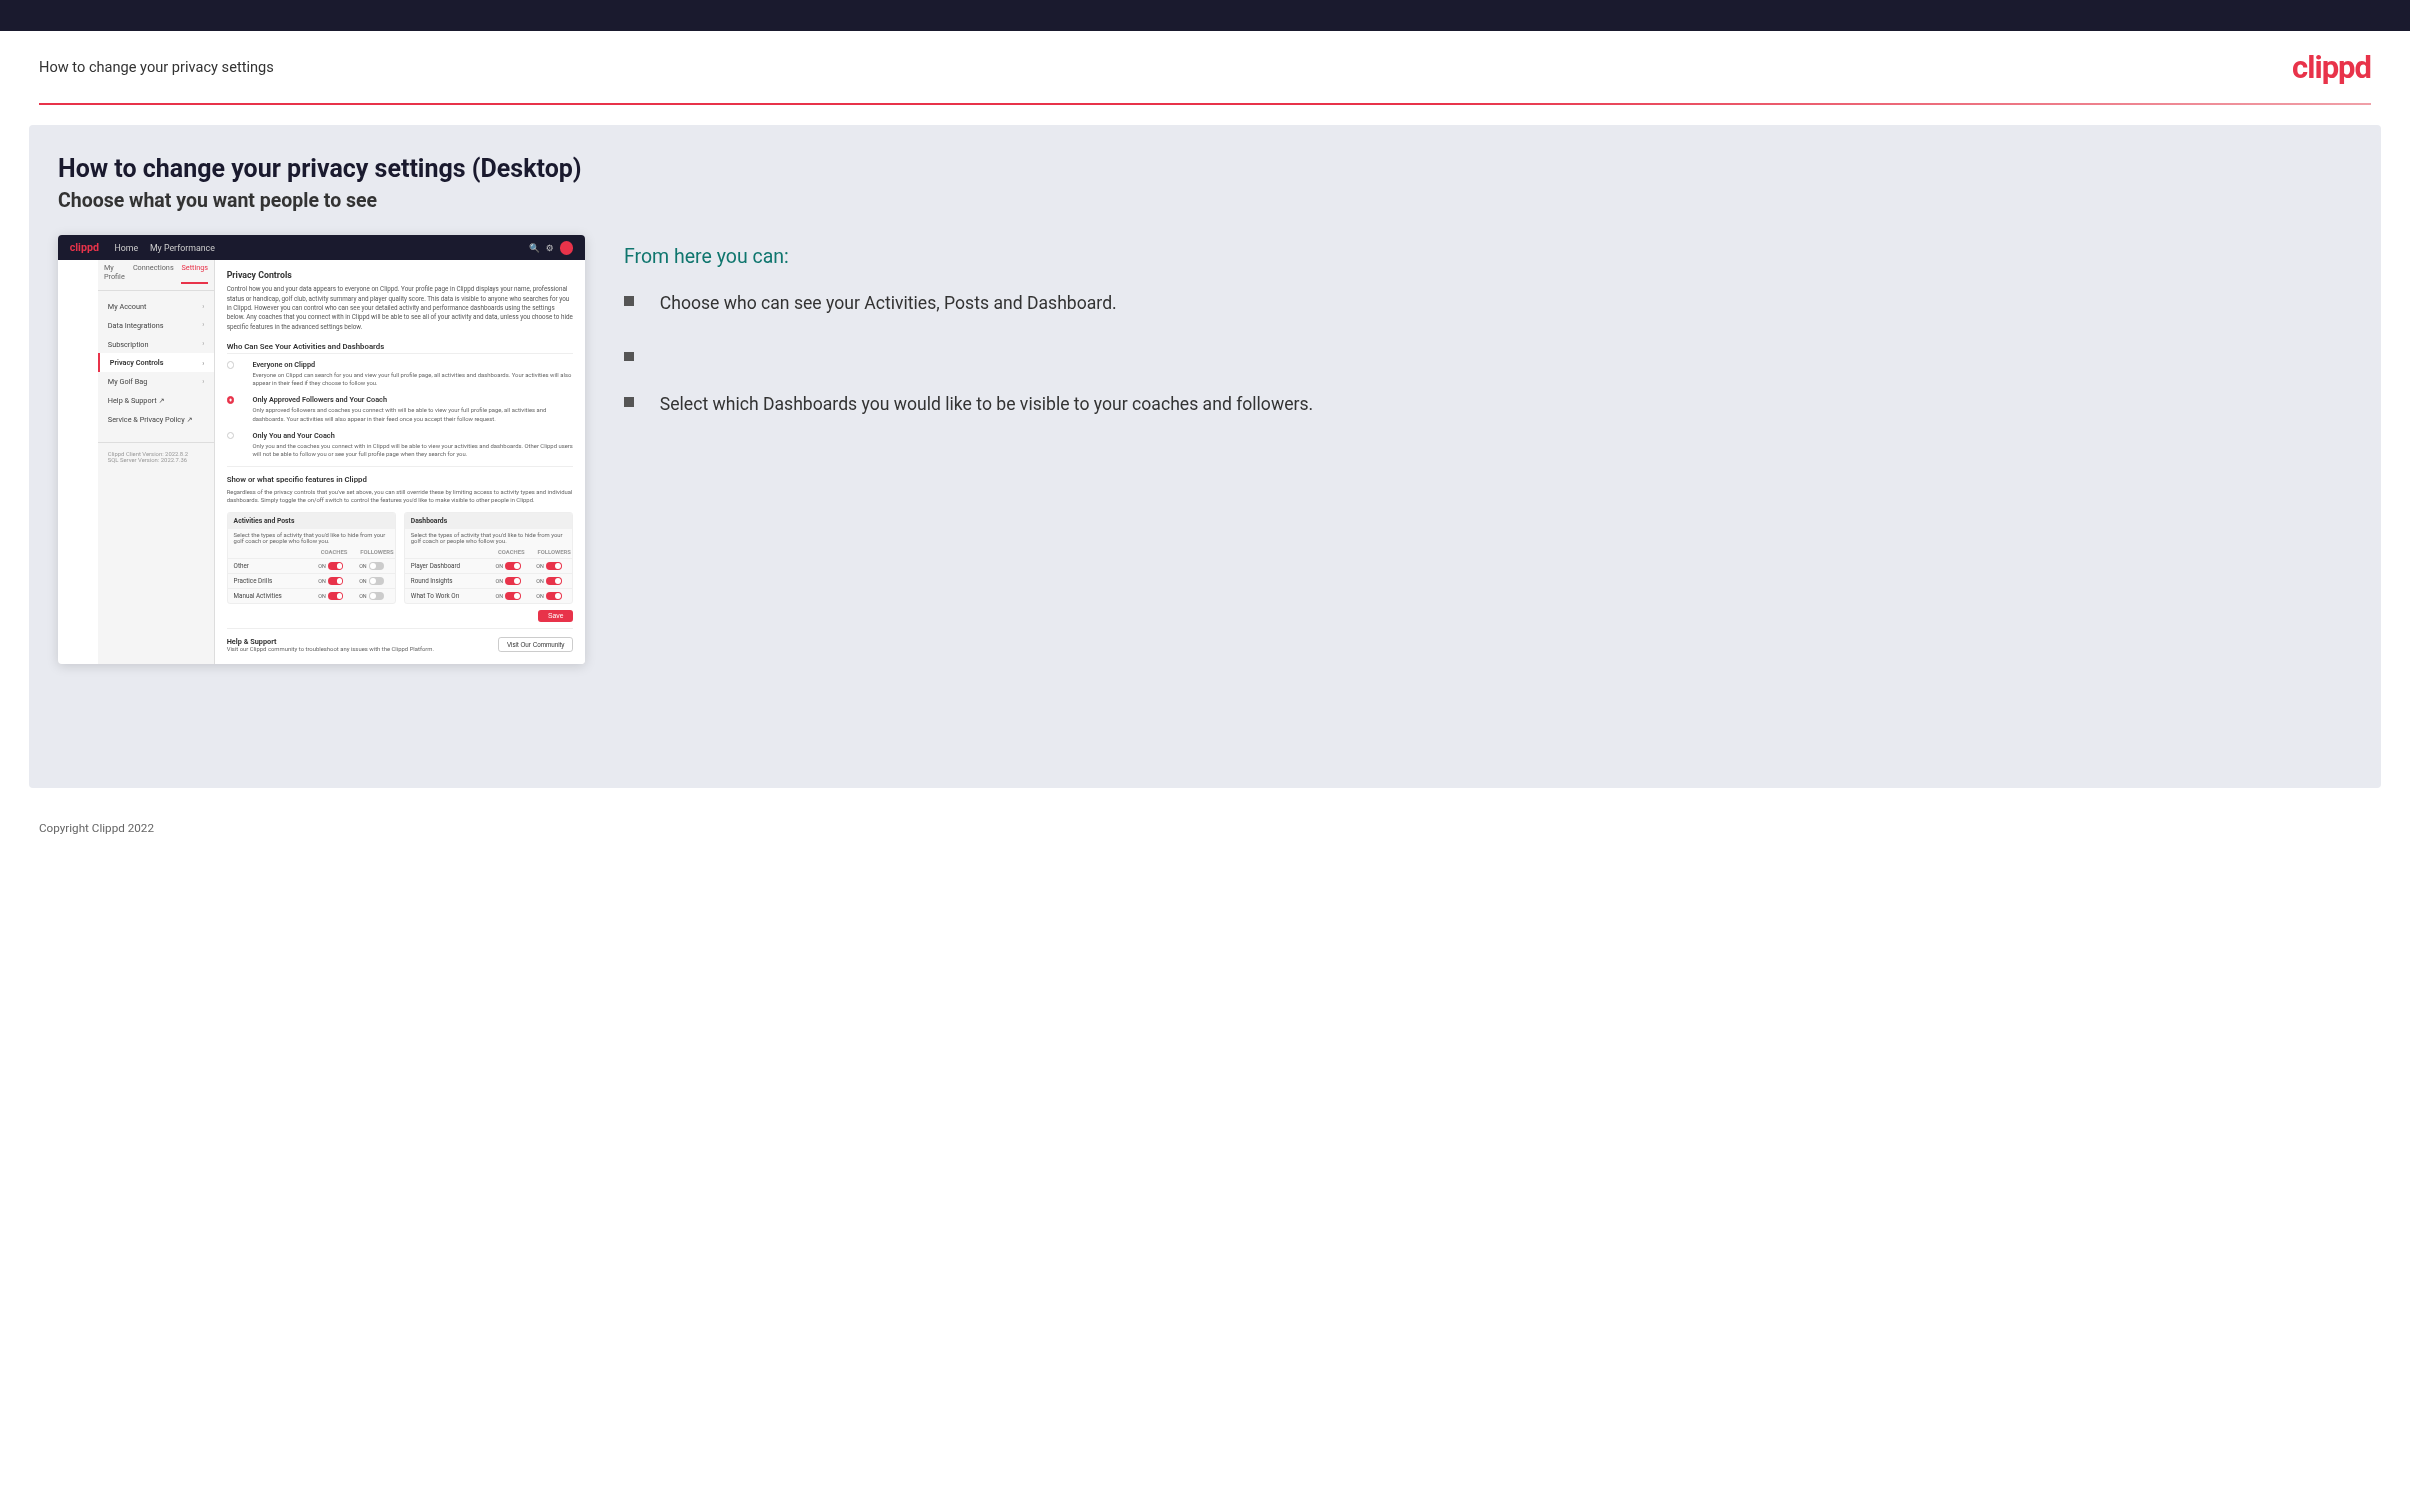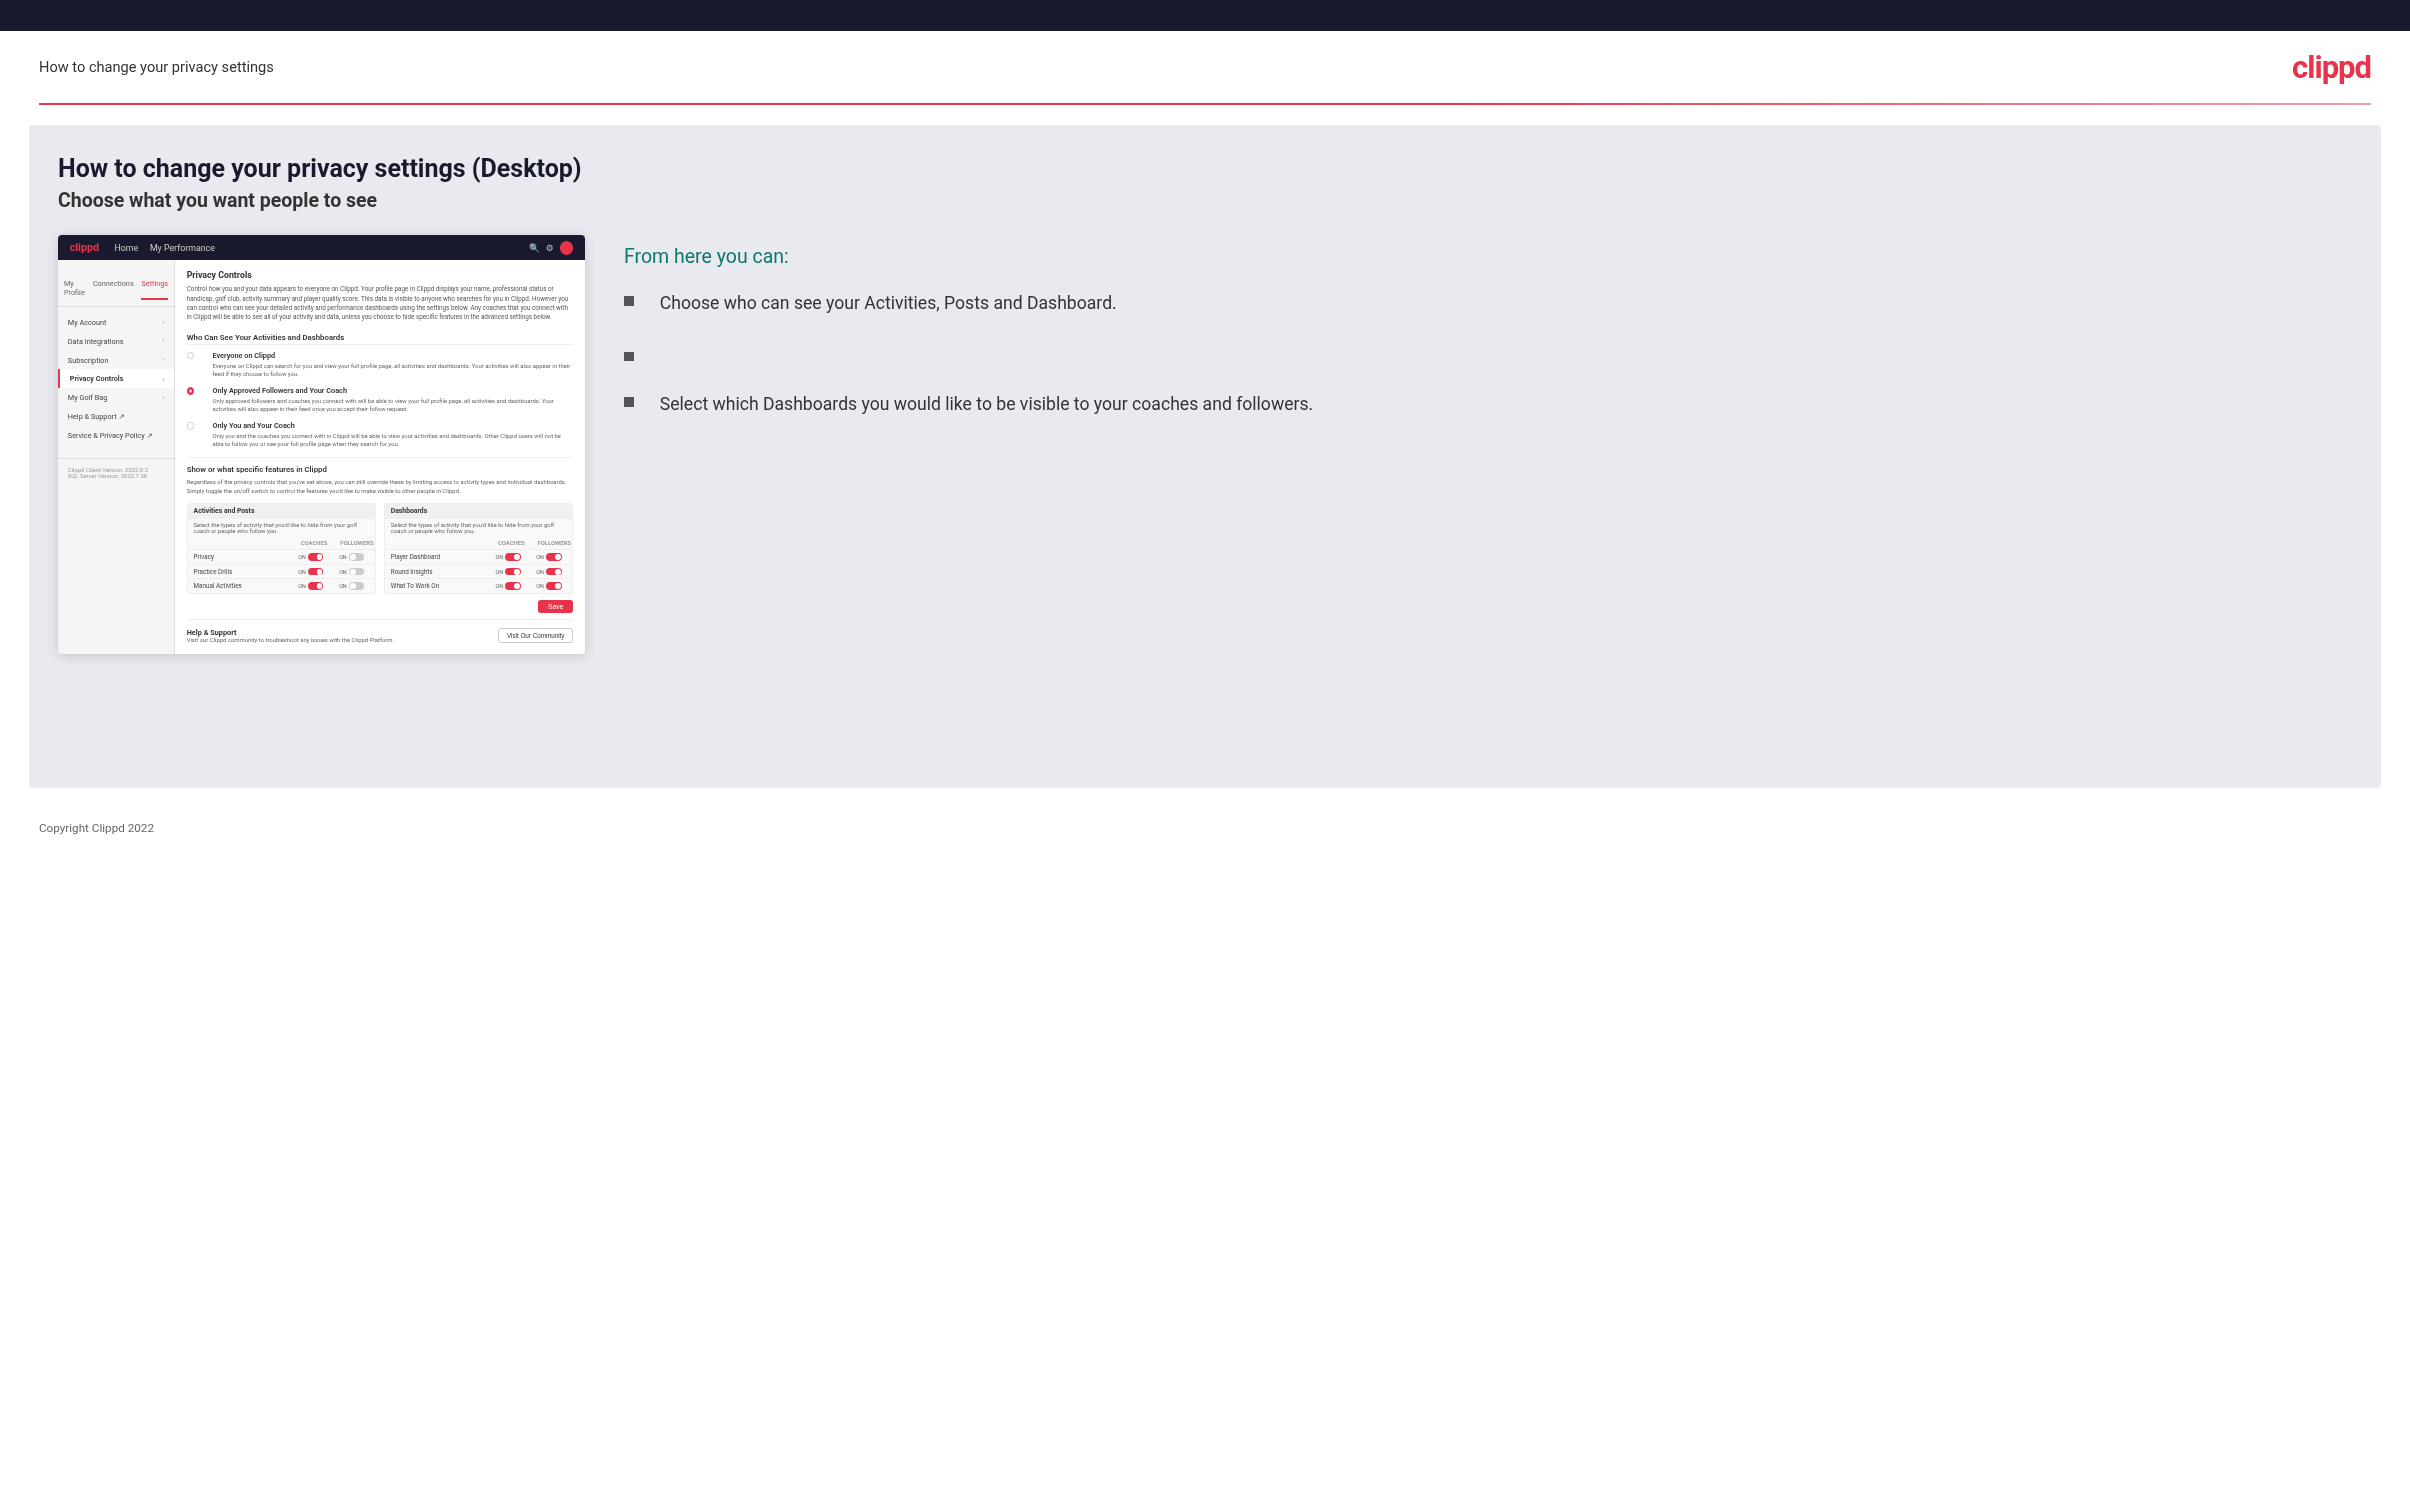--- a/index.html
+++ b/index.html
@@ -113,23 +113,24 @@
     }
 
     .mock-body {
       display: flex;
     }
 
     
     .mock-sidebar {
       width: 117px;
       background: #f5f5f5;
-      padding: 19px 0;
+      padding: 3px 0;
       border-right: 1px solid #ddd;
       flex-shrink: 0;
+      margin-left: 40px;
     }
 
     .mock-sidebar-tabs {
       display: flex;
       border-bottom: 1px solid #ddd;
       padding: 0 5.9px 5.9px;
       gap: 7.8px;
     }
 
     .mock-tab {
@@ -590,21 +591,21 @@
 
             <div class="mock-table-block">
               <div class="mock-table-header">Activities and Posts</div>
               <div class="mock-table-sub">Select the types of activity that you'd like to hide from your golf coach or people who follow you.</div>
               <div class="mock-table-cols">
                 <div class="mock-col-label">COACHES</div>
                 <div class="mock-col-label">FOLLOWERS</div>
               </div>
 
               <div class="mock-table-row">
-                <div class="mock-row-label">Privacy</div>
+                <div class="mock-row-label">Other</div>
                 <div class="mock-row-toggles">
                   <div class="mock-toggle-group">
                     <span class="mock-on-label">ON</span>
                     <div class="mock-toggle on"></div>
                   </div>
                   <div class="mock-toggle-group">
                     <span class="mock-on-label">ON</span>
                     <div class="mock-toggle off"></div>
                   </div>
                 </div>

